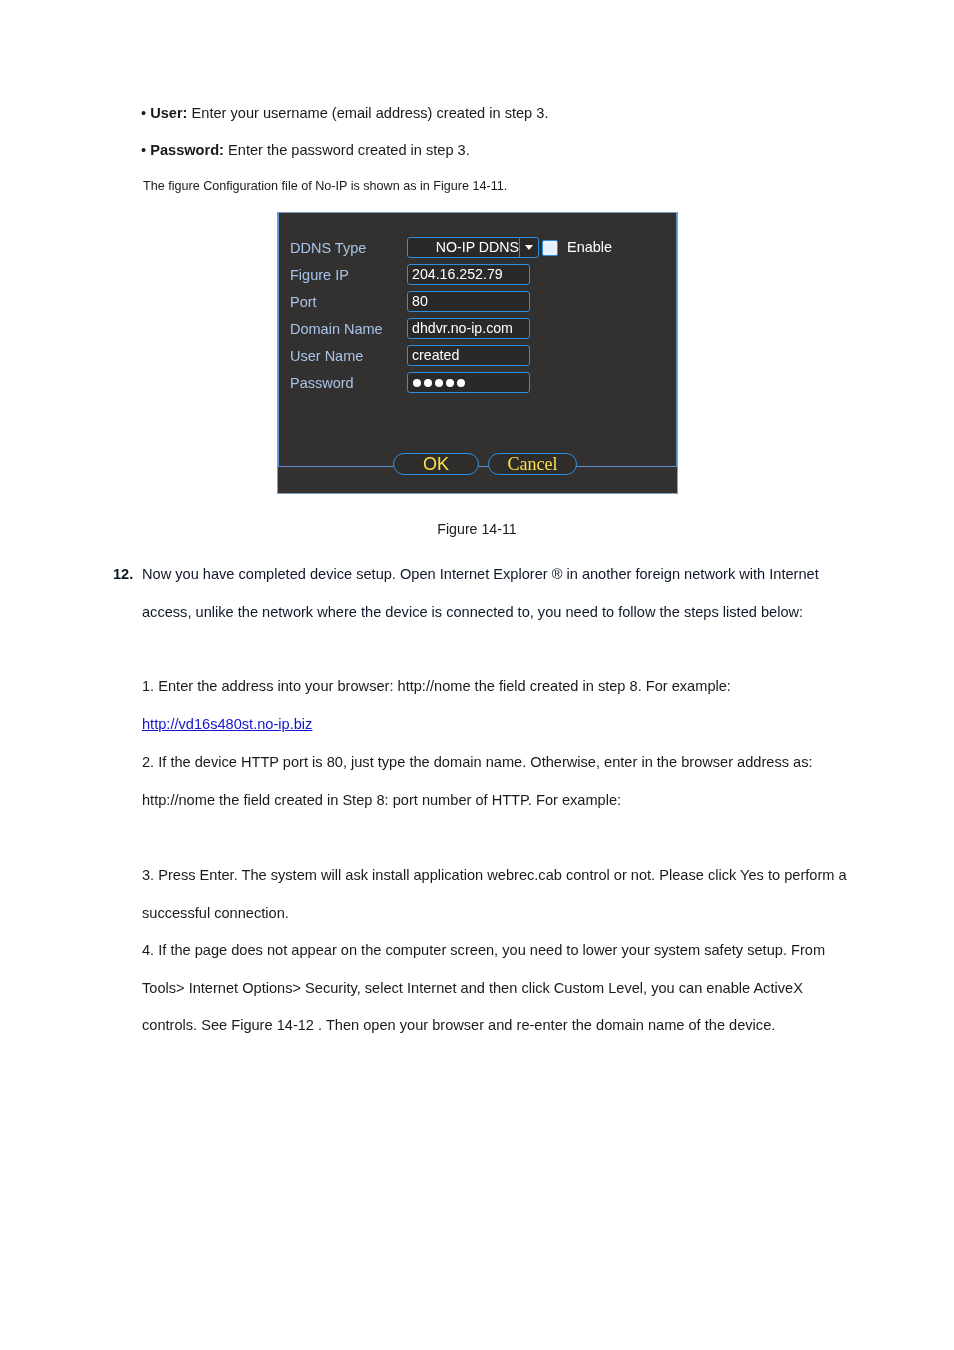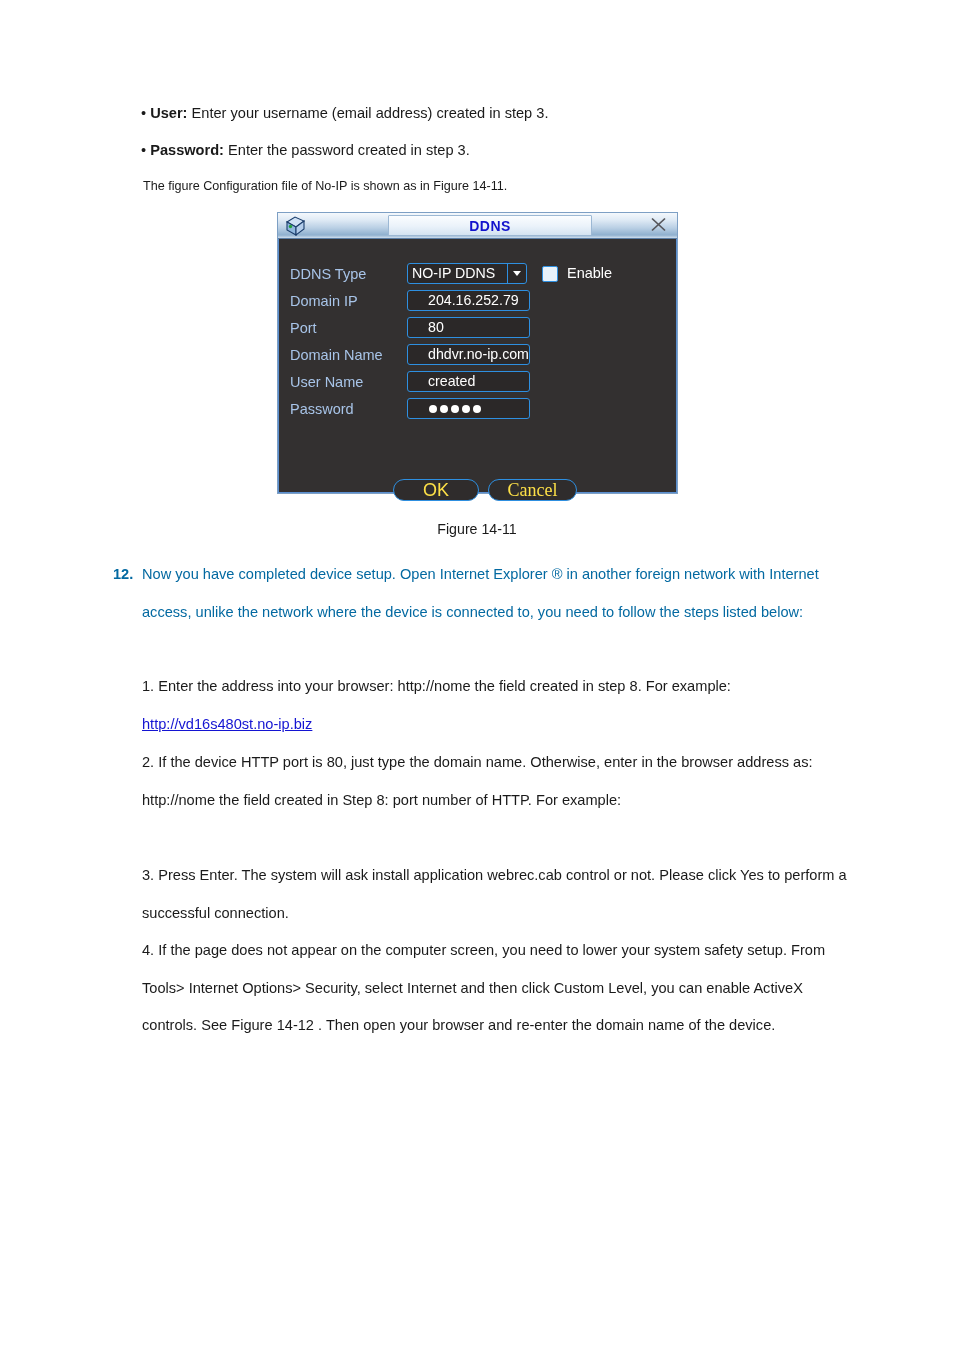--- a/index.html
+++ b/index.html
@@ -54,21 +54,21 @@
     color: #1a1a1a;
   }
 
   
   .num-item {
     position: absolute;
     left: 113px;
     width: 740px;
     font-size: 14.6px;
     line-height: 37.6px;
-    color: #0369a1;
+    color: #0f172a;
   }
   .num-item .num {
     position: absolute;
     left: 0;
     top: 0;
     font-weight: bold;
   }
   .num-item .num-body {
     display: block;
     margin-left: 29px;
@@ -190,45 +190,46 @@
     position: absolute;
     left: 117px;
     top: 0;
     height: 21px;
     background: #2b2828;
     border: 1.5px solid #2e8fe0;
     border-radius: 3px;
     box-sizing: border-box;
     display: flex;
     align-items: center;
-    padding: 0 20px;
+    padding: 0 4px;
   }
   .field-text {
     font-size: 14.2px;
     color: #ffffff;
     white-space: nowrap;
     line-height: 1;
   }
 
   .field-w-long { width: 123px; }
 
   
   .select-box {
     position: absolute;
     left: 117px;
     top: 0;
-    width: 120px;
+    width: 132px;
     height: 21px;
     border: 1.5px solid #2e8fe0;
     border-radius: 3px;
     background: #2b2828;
     box-sizing: border-box;
     display: flex;
     align-items: center;
     cursor: pointer;
+    text-align: right;
   }
   .select-value {
     flex: 1;
     padding-left: 4px;
     font-size: 14.2px;
     color: #ffffff;
     white-space: nowrap;
     line-height: 1;
   }
   .select-arrow-box {
@@ -319,63 +320,39 @@
   </div>
 
   <div class="bullet-line" style="top:141px;">
     <span>•&nbsp;</span><b>Password:</b><span> Enter the password created in step 3.</span>
   </div>
 
   <div class="note-line" style="top:178px;">The figure Configuration file of No-IP is shown as in Figure 14-11.</div>
 
   <div class="ddns-dialog">
 
-    <div class="ddns-titlebar">
-
-      <div class="title-icon">
-        <svg width="26" height="24" viewBox="0 0 26 24">
-          <g stroke="#1b3d6b" stroke-width="1.1" fill="#cfe1f5">
-            <path d="M4 8 L12 3 L21 7 L13 13 Z"></path>
-            <path d="M4 8 L13 13 L13 21 L4 16 Z" fill="#8fb6dd"></path>
-            <path d="M13 13 L21 7 L21 15 L13 21 Z" fill="#b3cdeb"></path>
-          </g>
-          <circle cx="7.5" cy="12.5" r="1.7" fill="#23a03a"></circle>
-        </svg>
-      </div>
-
-      <div class="title-plate">
-        <span class="title-text">DDNS</span>
-      </div>
-
-      <div class="title-close">
-        <svg width="17" height="17" viewBox="0 0 17 17">
-          <line x1="2" y1="2.5" x2="15" y2="14.5" stroke="#55555a" stroke-width="1.7"></line>
-          <line x1="15" y1="2.5" x2="2" y2="14.5" stroke="#55555a" stroke-width="1.7"></line>
-        </svg>
-      </div>
-    </div>
 
     <div class="ddns-body">
 
       <div class="form-row" style="top:24px; width:378px;">
         <span class="form-label">DDNS Type</span>
         <div class="select-box">
           <span class="select-value">NO-IP DDNS</span>
           <span class="select-arrow-box">
             <span class="caret"></span>
           </span>
         </div>
         <div class="checkbox-wrap">
           <span class="checkbox-box"></span>
           <span class="checkbox-label">Enable</span>
         </div>
       </div>
 
       <div class="form-row" style="top:51px; width:250px;">
-        <span class="form-label">Domain IP</span>
+        <span class="form-label">Figure IP</span>
         <div class="field field-w-long">
           <span class="field-text">204.16.252.79</span>
         </div>
       </div>
 
       <div class="form-row" style="top:78px; width:250px;">
         <span class="form-label">Port</span>
         <div class="field field-w-long">
           <span class="field-text">80</span>
         </div>

